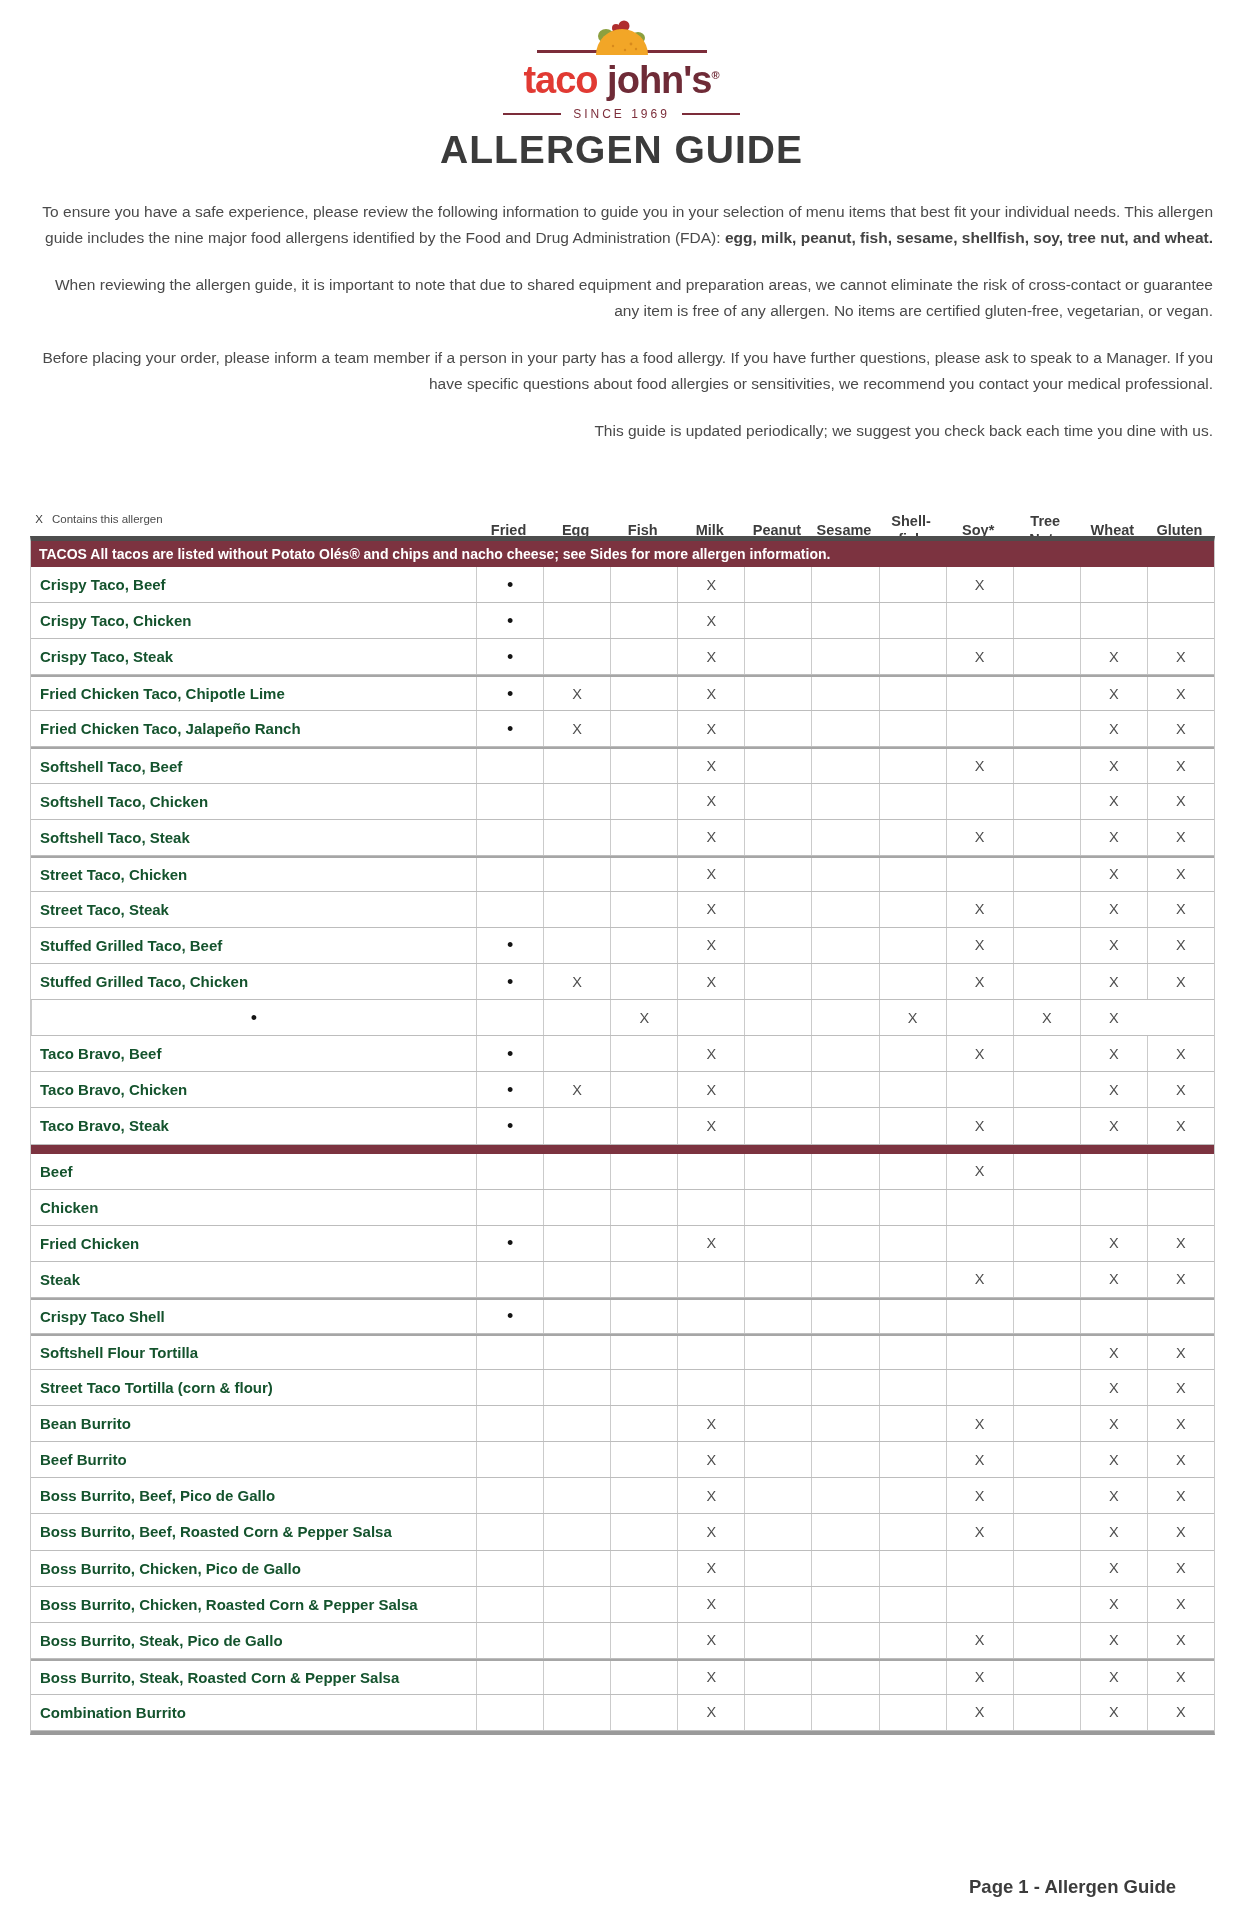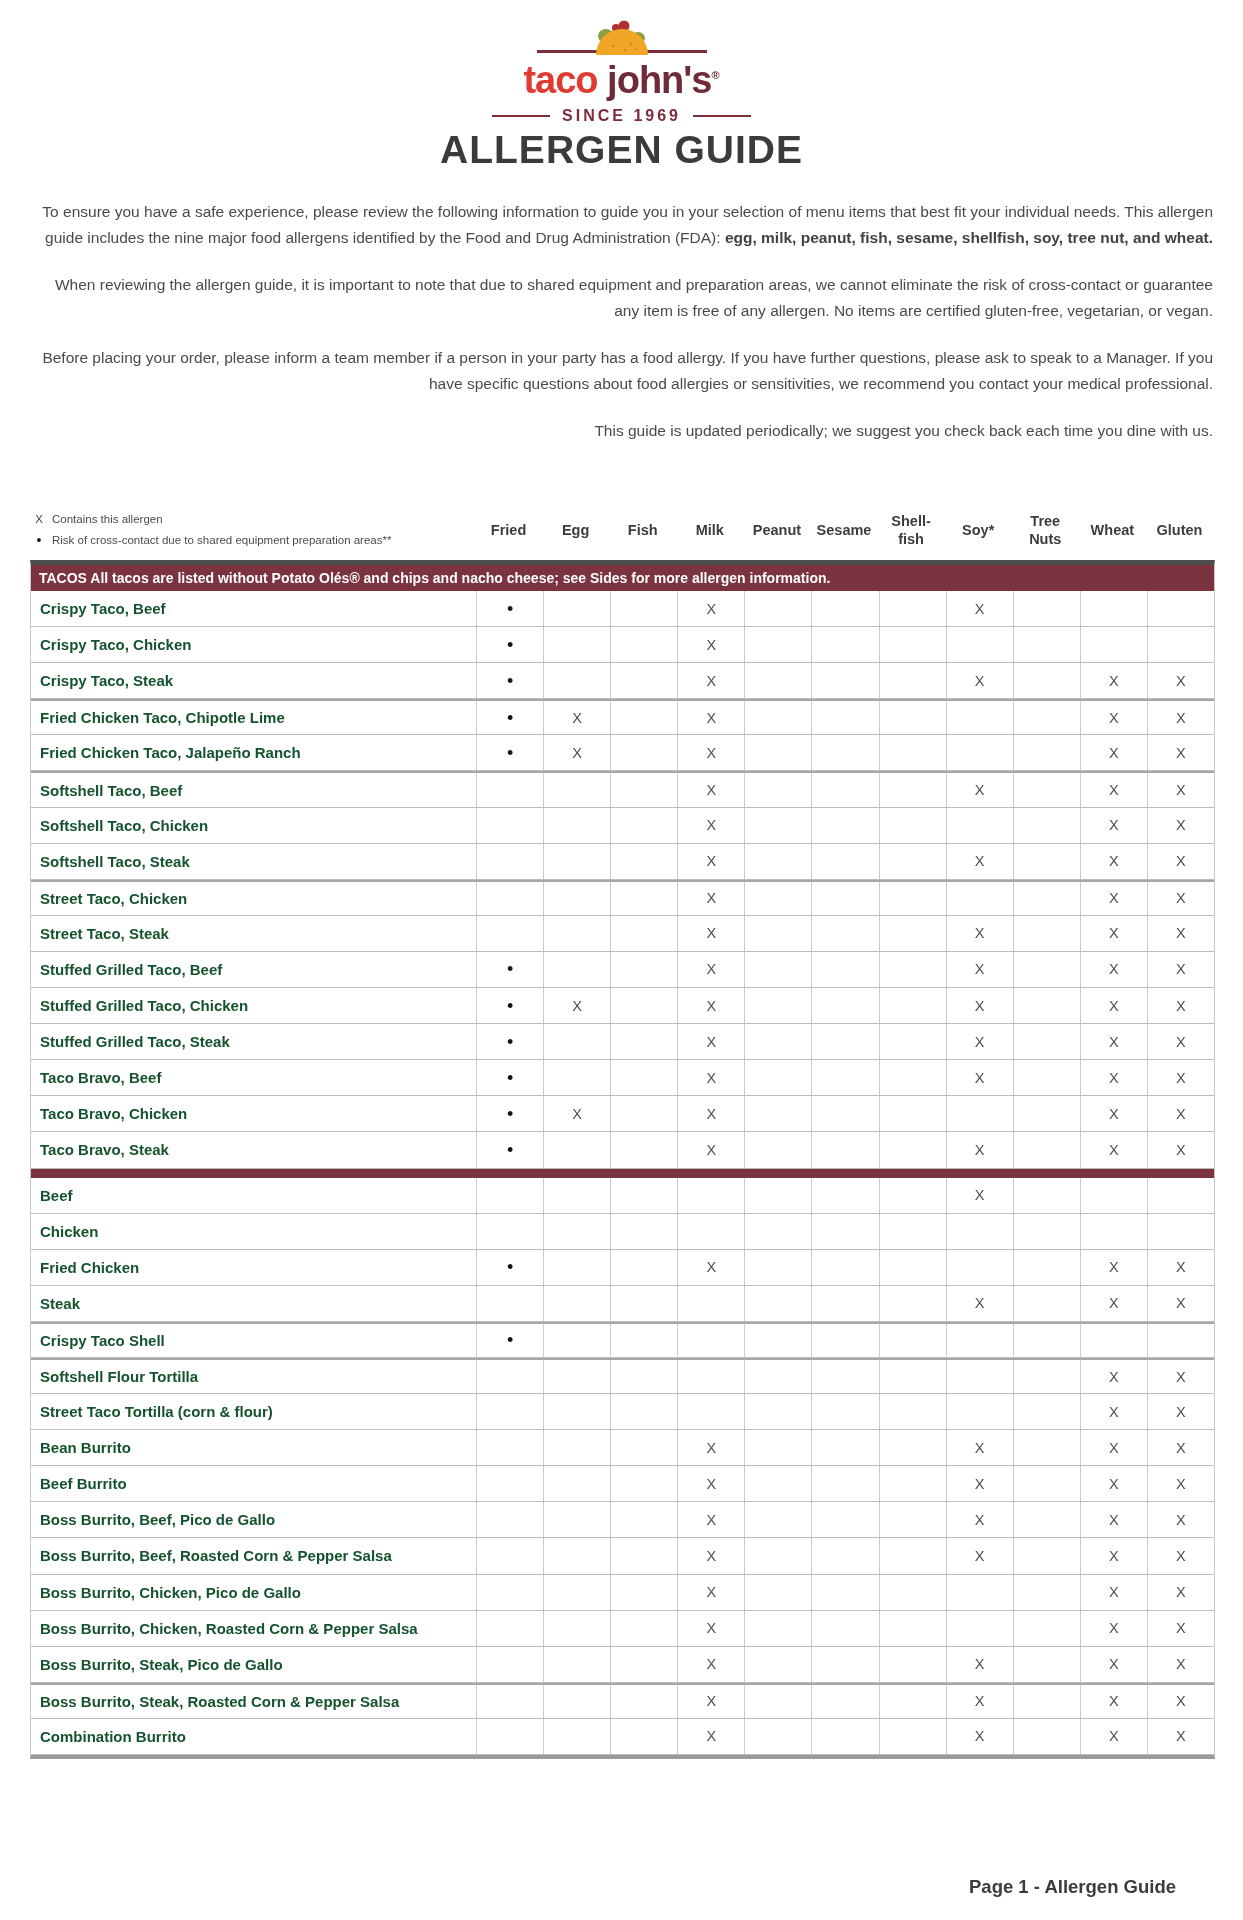--- a/index.html
+++ b/index.html
@@ -9,21 +9,21 @@
   
   .logo{position:absolute;top:14px;left:0;width:100%;display:flex;flex-direction:column;align-items:center;}
   .taco-wrap{position:relative;width:170px;height:44px;}
   .taco-rule{position:absolute;left:0;bottom:5px;width:100%;height:3px;background:#7c2d3a;}
   .taco-svg{position:absolute;left:50%;transform:translateX(-50%);bottom:1px;}
   .brand{margin-top:3px;font-size:38px;font-weight:bold;letter-spacing:-1px;line-height:1;}
   .brand .red{color:#e13a33;}
   .brand .dark{color:#6f2b37;}
   .brand sup{font-size:11px;color:#6f2b37;letter-spacing:0;}
   .since{margin-top:8px;display:flex;align-items:center;gap:12px;}
-  .since .txt{font-size:16px;font-weight:bold;color:#7c2d3a;letter-spacing:3px;}
+  .since .txt{font-size:12px;font-weight:normal;color:#7c2d3a;letter-spacing:3px;}
   .since .dash{width:58px;height:2px;background:#7c2d3a;}
 
   
   .title{position:absolute;top:128px;left:0;width:100%;text-align:center;
          font-size:39px;font-weight:bold;color:#3b3b3b;letter-spacing:1px;}
   .paras{position:absolute;top:199px;left:30px;width:1183px;font-size:15.5px;line-height:26px;color:#4a4a4a;}
   .paras p{margin:0 0 21px 0;text-align:right;}
   .paras strong{color:#424242;}
 
   
@@ -31,21 +31,21 @@
          display:grid;grid-template-columns:445px repeat(11,1fr);}
   .legend{display:flex;flex-direction:column;justify-content:center;gap:7px;
           font-size:11.5px;color:#4c4c4c;padding-left:4px;}
   .legend .li{display:flex;align-items:center;gap:8px;}
   .legend .sym{width:10px;text-align:center;font-size:11.5px;color:#3f3f3f;}
   .legend .sym.dot{font-size:14px;color:#1a1a1a;}
   .hcell{display:flex;align-items:center;justify-content:center;text-align:center;
          font-size:14.5px;font-weight:bold;color:#3d3d3d;white-space:pre-line;line-height:1.25;}
 
   
-  .tablewrap{position:absolute;top:560px;left:30px;width:1183px;box-sizing:content-box;
+  .tablewrap{position:absolute;top:536px;left:30px;width:1183px;box-sizing:content-box;
              border-top:5px solid #4d4d4d;border-left:1px solid #c9c9c9;border-right:1px solid #c9c9c9;
              border-bottom:4px solid #9a9a9a;}
   .band{height:26px;background:#7c3340;display:flex;align-items:center;padding-left:8px;
         color:#ffffff;font-weight:bold;font-size:14px;}
   .band.tall{height:29px;}
   .band-thin{height:9px;background:#7c3340;}
   .row{display:grid;grid-template-columns:445px repeat(11,1fr);height:36.1px;
        border-bottom:1px solid #bdbdbd;box-sizing:border-box;background:#fff;}
   .row.thick{border-top:2px solid #a6a6a6;}
   .cname{display:flex;align-items:center;padding-left:9px;font-weight:bold;font-size:15px;color:#14532d;}
@@ -384,21 +384,20 @@
         </div>
         <div class="cmark"></div>
         <div class="cmark">
           <span class="xm">X</span>
         </div>
         <div class="cmark">
           <span class="xm">X</span>
         </div>
       </div>
       <div class="row">
-        <div class="cname">Stuffed Grilled Taco, Steak</div>
         <div class="cmark">
           <span class="dm">•</span>
         </div>
         <div class="cmark"></div>
         <div class="cmark"></div>
         <div class="cmark">
           <span class="xm">X</span>
         </div>
         <div class="cmark"></div>
         <div class="cmark"></div>

